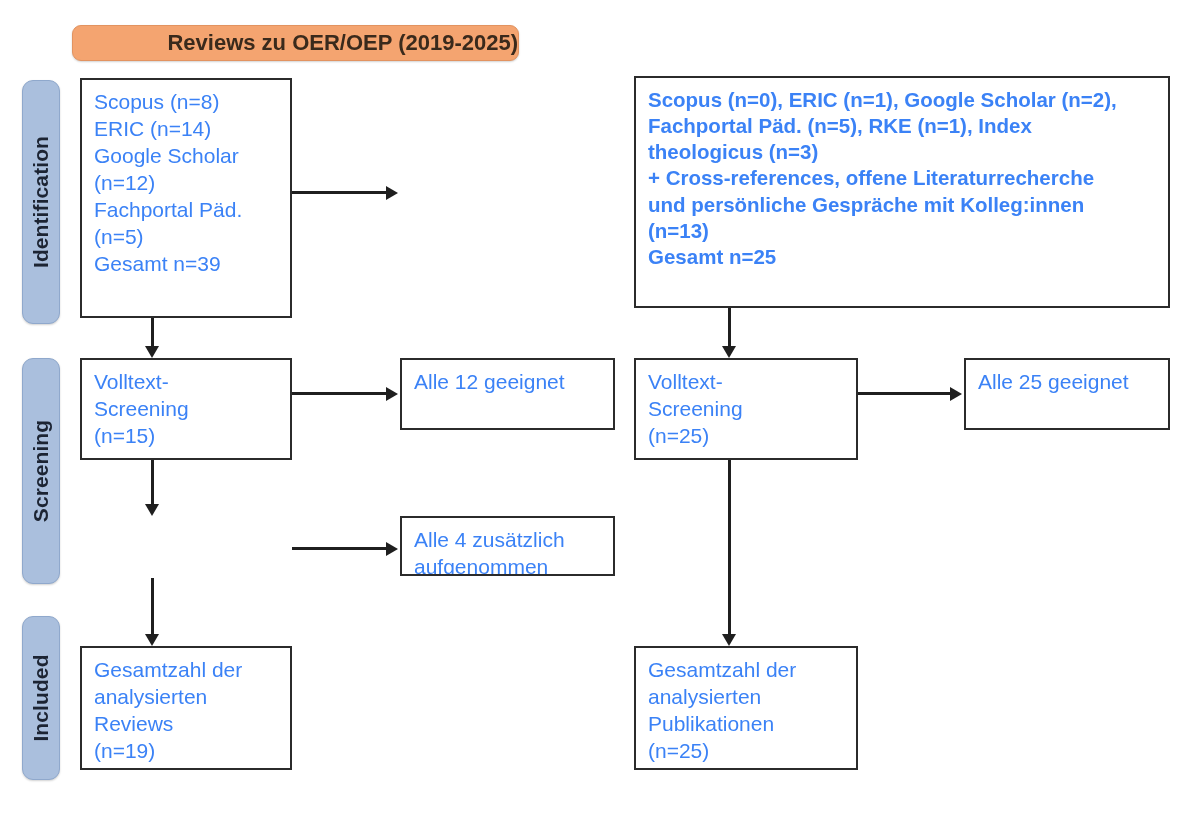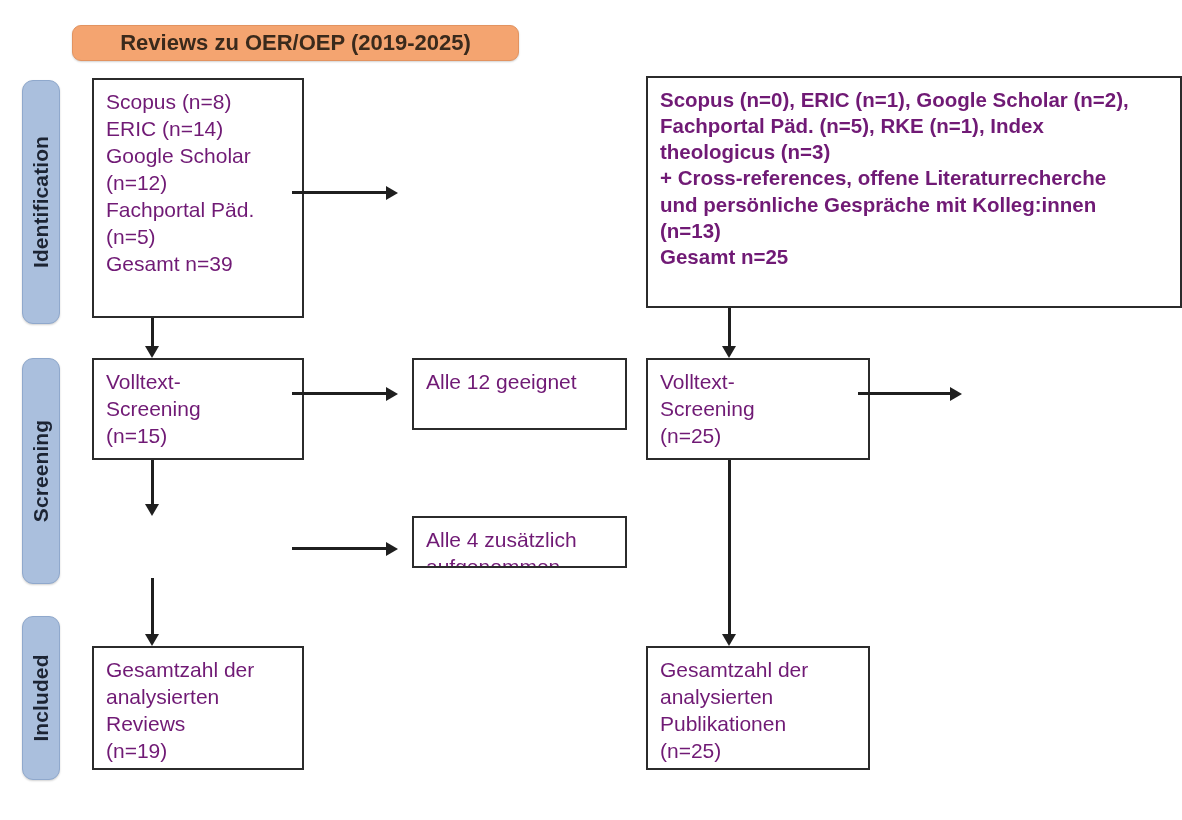--- a/index.html
+++ b/index.html
@@ -39,40 +39,39 @@
 
   
   .colhead{
     position:absolute;
     background:#f4a470;
     border:1px solid #e29360;
     border-radius:9px;
     box-shadow:0 1px 2px rgba(0,0,0,.18);
     display:flex;
     align-items:center;
-    justify-content:center;
+    justify-content:flex-end;
     font-size:22px;
     font-weight:bold;
     color:#3a2a1c;
     white-space:nowrap;
   }
 
   
   .box{
     position:absolute;
     background:#ffffff;
     border:2.5px solid #2b2b2b;
     box-sizing:border-box;
     padding:9px 4px 6px 12px;
     font-size:21px;
     line-height:1.285;
-    color:#701a75;
+    color:#3b82f6;
     white-space:pre-line;
     overflow:hidden;
-    margin-left:12px;
   }
   .box.wide{font-size:20.5px;line-height:1.275;padding-right:6px;font-weight:bold;}
 
   
   .vline,.hline{position:absolute;background:#1f1f1f;}
   .vline{width:3px;}
   .hline{height:3px;}
   .arrow-down{
     position:absolute;
     width:0;height:0;
@@ -119,40 +118,41 @@
 Gesamt n=39</div>
 
 
   <div class="box" style="left:80px;top:358px;width:212px;height:102px;">Volltext-
 Screening
 (n=15)</div>
 
   <div class="box" style="left:400px;top:358px;width:215px;height:72px;">Alle 12 geeignet</div>
 
 
-  <div class="box" style="left:400px;top:516px;width:215px;height:52px;">Alle 4 zusätzlich
+  <div class="box" style="left:400px;top:516px;width:215px;height:60px;">Alle 4 zusätzlich
 aufgenommen</div>
 
   <div class="box" style="left:80px;top:646px;width:212px;height:124px;">Gesamtzahl der
 analysierten
 Reviews
 (n=19)</div>
 
   <div class="box wide" style="left:634px;top:76px;width:536px;height:232px;">Scopus (n=0), ERIC (n=1), Google Scholar (n=2),
 Fachportal Päd. (n=5), RKE (n=1), Index
 theologicus (n=3)
 + Cross-references, offene Literaturrecherche
 und persönliche Gespräche mit Kolleg:innen
 (n=13)
 Gesamt n=25</div>
 
   <div class="box" style="left:634px;top:358px;width:224px;height:102px;">Volltext-
 Screening
 (n=25)</div>
 
+  <div class="box" style="left:964px;top:358px;width:206px;height:72px;">Alle 25 geeignet</div>
 
   <div class="box" style="left:634px;top:646px;width:224px;height:124px;">Gesamtzahl der
 analysierten
 Publikationen
 (n=25)</div>
 
   <div class="hline" style="left:292px;top:191px;width:94px;"></div>
   <div class="arrow-right" style="left:386px;top:185.5px;"></div>
 
   <div class="vline" style="left:151px;top:318px;height:28px;"></div>

